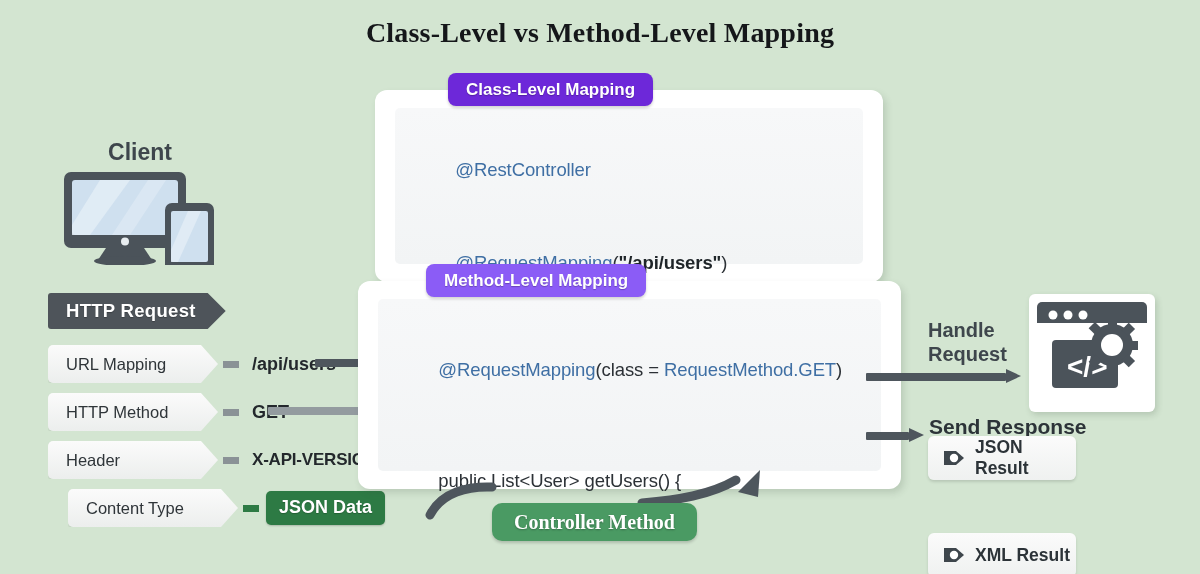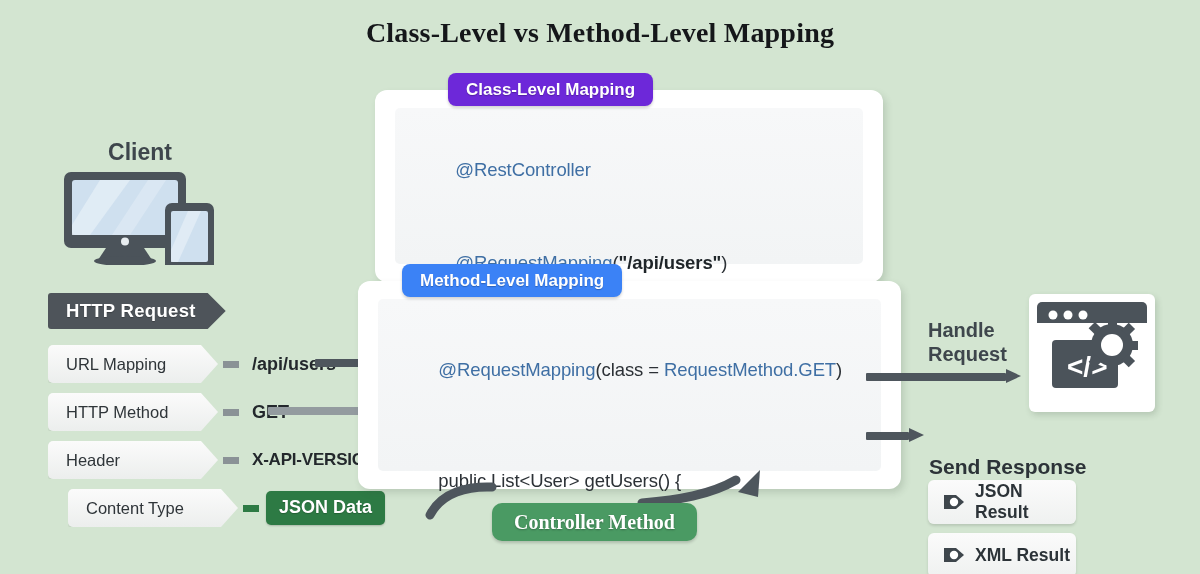--- a/index.html
+++ b/index.html
@@ -200,21 +200,21 @@
     border-radius: 8px;
     color: #fff;
     font-size: 17px;
     font-weight: bold;
     text-shadow: 0 1px 1px rgba(0,0,0,.25);
     box-shadow: 0 2px 3px rgba(0,0,0,.18);
     white-space: nowrap;
     z-index: 5;
   }
   #badge-class  { left: 448px; top: 73px;  background: #6d28d9; }
-  #badge-method { left: 402px; top: 264px; background: #3b82f6; }
+  #badge-method { left: 426px; top: 264px; background: #8b5cf6; }
 
   
   .controller-pill {
     position: absolute;
     left: 492px;
     top: 503px;
     height: 38px;
     padding: 0 22px;
     display: flex;
     align-items: center;
@@ -253,21 +253,20 @@
   }
 
   .send-label {
     position: absolute;
     left: 929px;
     top: 415px;
     font-size: 21px;
     font-weight: bold;
     color: #2c3338;
     white-space: nowrap;
-    margin-top: 40px;
   }
 
   .server-icon {
     position: absolute;
     left: 1029px;
     top: 294px;
     width: 126px;
     height: 118px;
     background: #ffffff;
     border-radius: 6px;
@@ -284,21 +283,21 @@
     border-radius: 6px;
     display: flex;
     align-items: center;
     padding-left: 15px;
     gap: 10px;
     box-shadow: 0 2px 3px rgba(0,0,0,.13);
     font-size: 17.5px;
     font-weight: bold;
     color: #2c3338;
   }
-  #chip-json { top: 480px; }
+  #chip-json { top: 436px; }
   #chip-xml  { top: 513px; margin-top: 20px; }
 
   .tag-icon { width: 22px; height: 20px; flex: 0 0 auto; }
 
   svg { display: block; }
 </style>
 </head>
 <body>
 
 <div id="stage">

